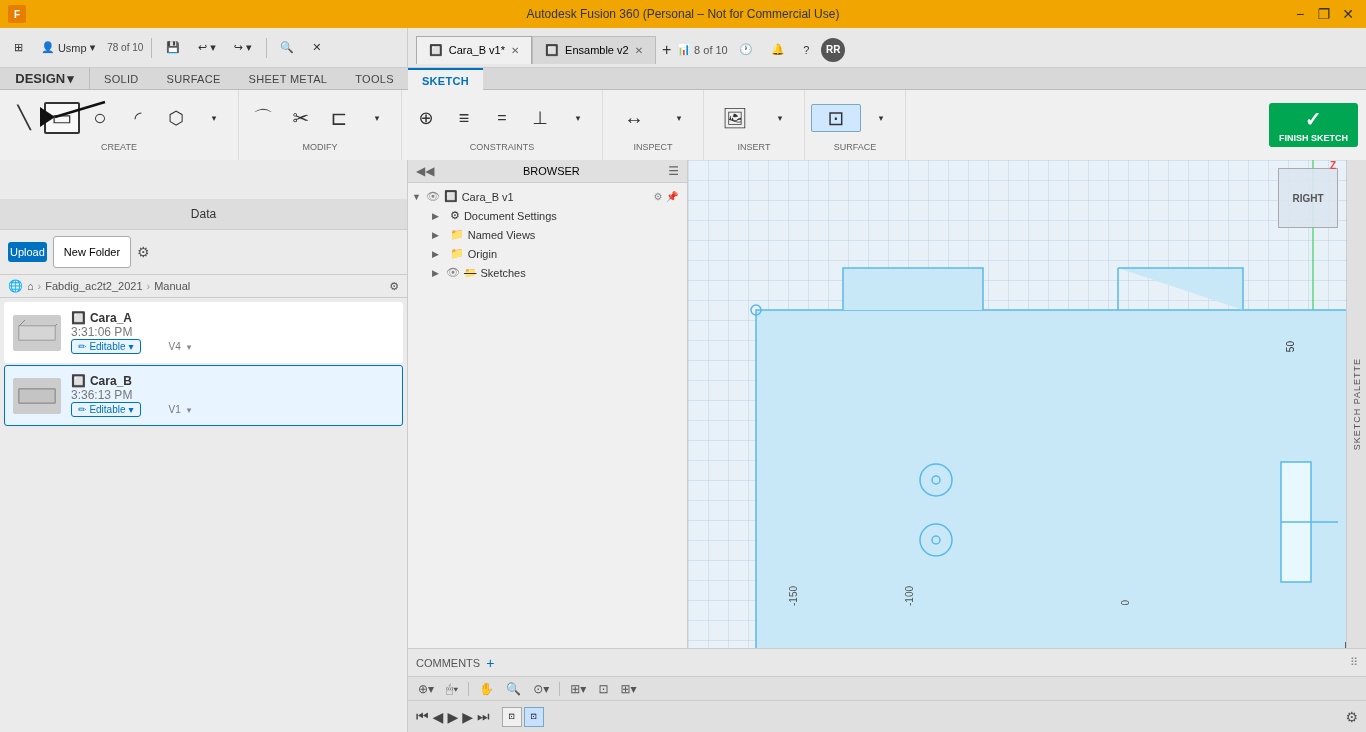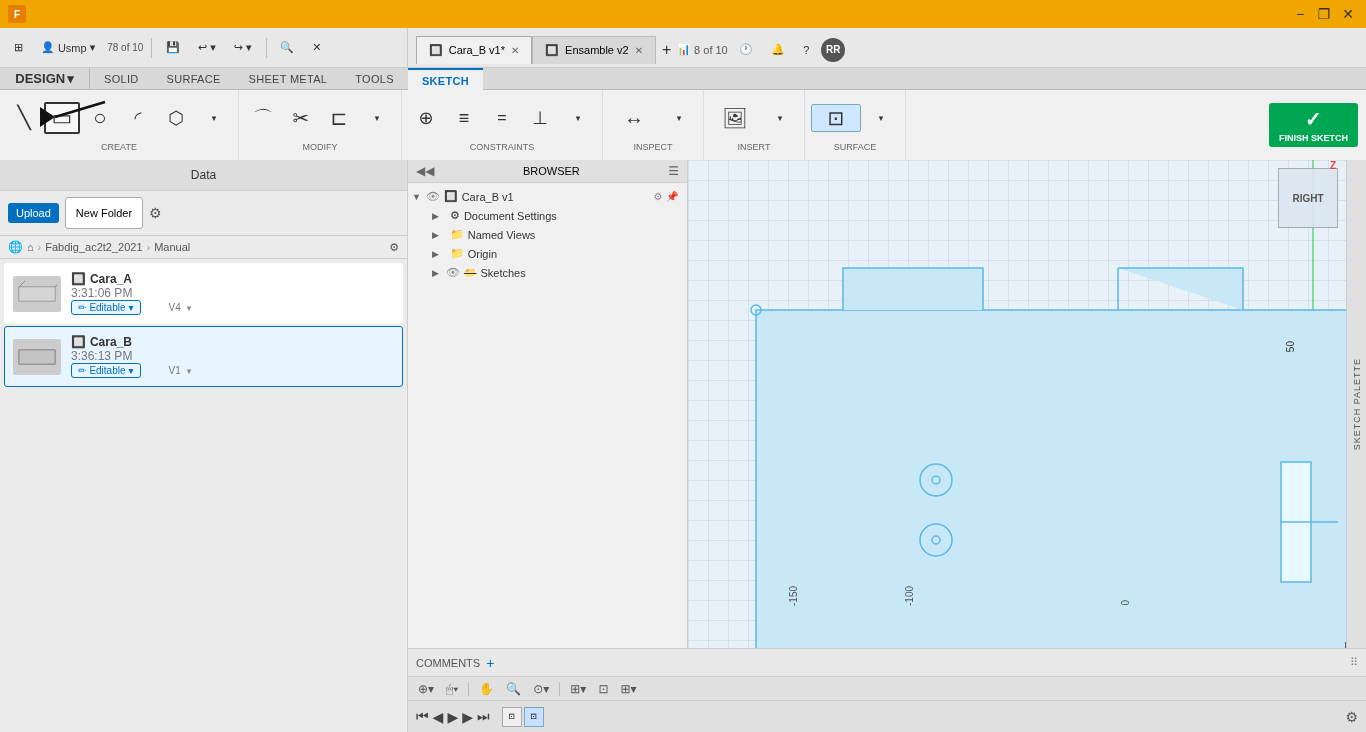--- a/index.html
+++ b/index.html
@@ -56,32 +56,32 @@
     }
     #main-area {
       display: flex; flex: 1; overflow: hidden;
     }
 
     
     #left-panel {
       width: 408px; background: #ebebeb; display: flex; flex-direction: column;
       border-right: 1px solid #ccc; flex-shrink: 0;
     }
-    .panel-tabs { display: flex; border-bottom: 1px solid #ccc; }
+    .panel-tabs { display: flex; border-bottom: 1px solid #ccc; margin-top: 39px; }
     .panel-tab {
       flex: 1; text-align: center; padding: 8px 0; cursor: pointer;
       font-size: 12px; color: #333; background: #ddd;
     }
     .panel-tab.active { background: #ebebeb; border-bottom: 2px solid #0070c0; font-weight: bold; }
     .panel-toolbar {
       display: flex; align-items: center; padding: 6px 8px; gap: 6px;
       border-bottom: 1px solid #ccc;
     }
     .upload-btn {
-      background: #0070c0; color: white; border: none; padding: 4px 8px;
+      background: #0070c0; color: white; border: none; padding: 4px 2px;
       border-radius: 3px; cursor: pointer; font-size: 11px;
     }
     .folder-btn {
       background: white; border: 1px solid #aaa; padding: 9px 10px;
       border-radius: 3px; cursor: pointer; font-size: 11px;
     }
     .settings-btn {
       background: transparent; border: none; cursor: pointer; font-size: 14px; color: #555;
     }
     .breadcrumb { display: flex; align-items: center; padding: 4px 8px; gap: 4px; font-size: 11px; color: #555; border-bottom: 1px solid #ccc; }
@@ -247,20 +247,21 @@
       pointer-events: none;
     }
   </style>
 </head>
 <body>
 
 <div id="titlebar">
   <div class="title-left">
     <div class="app-icon">F</div>
   </div>
+  <div class="title-center">Autodesk Fusion 360 (Personal – Not for Commercial Use)</div>
   <div class="title-right">
     <button class="title-btn">−</button>
     <button class="title-btn">❐</button>
     <button class="title-btn title-close">✕</button>
   </div>
 </div>
 
 <div id="app-body">
 
   <div id="toolbar-row">

